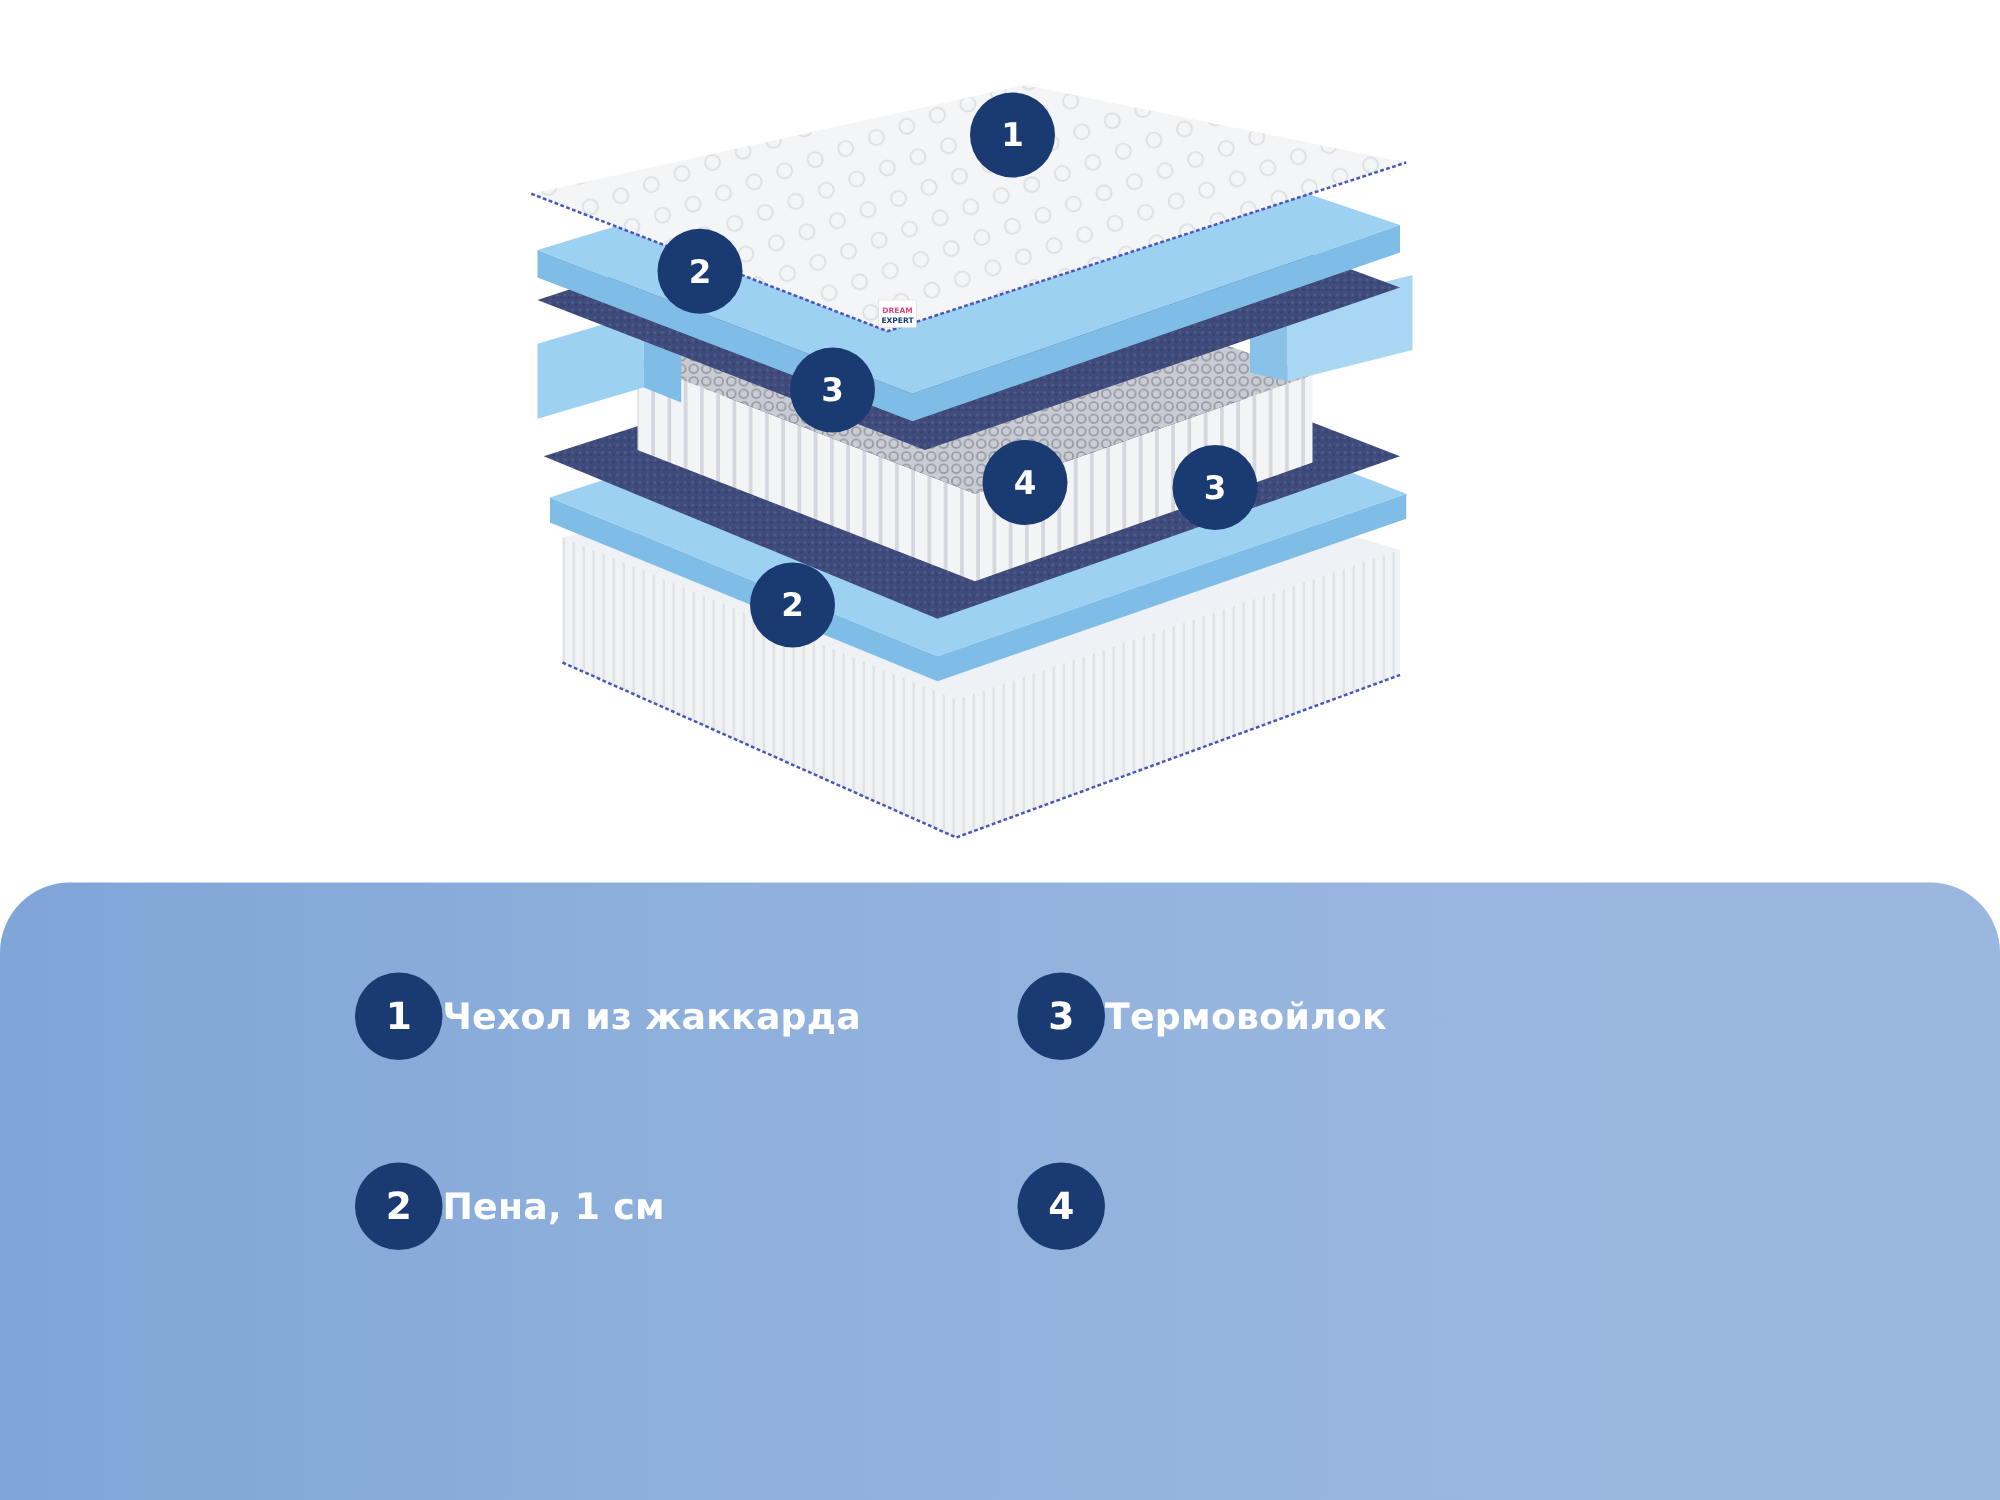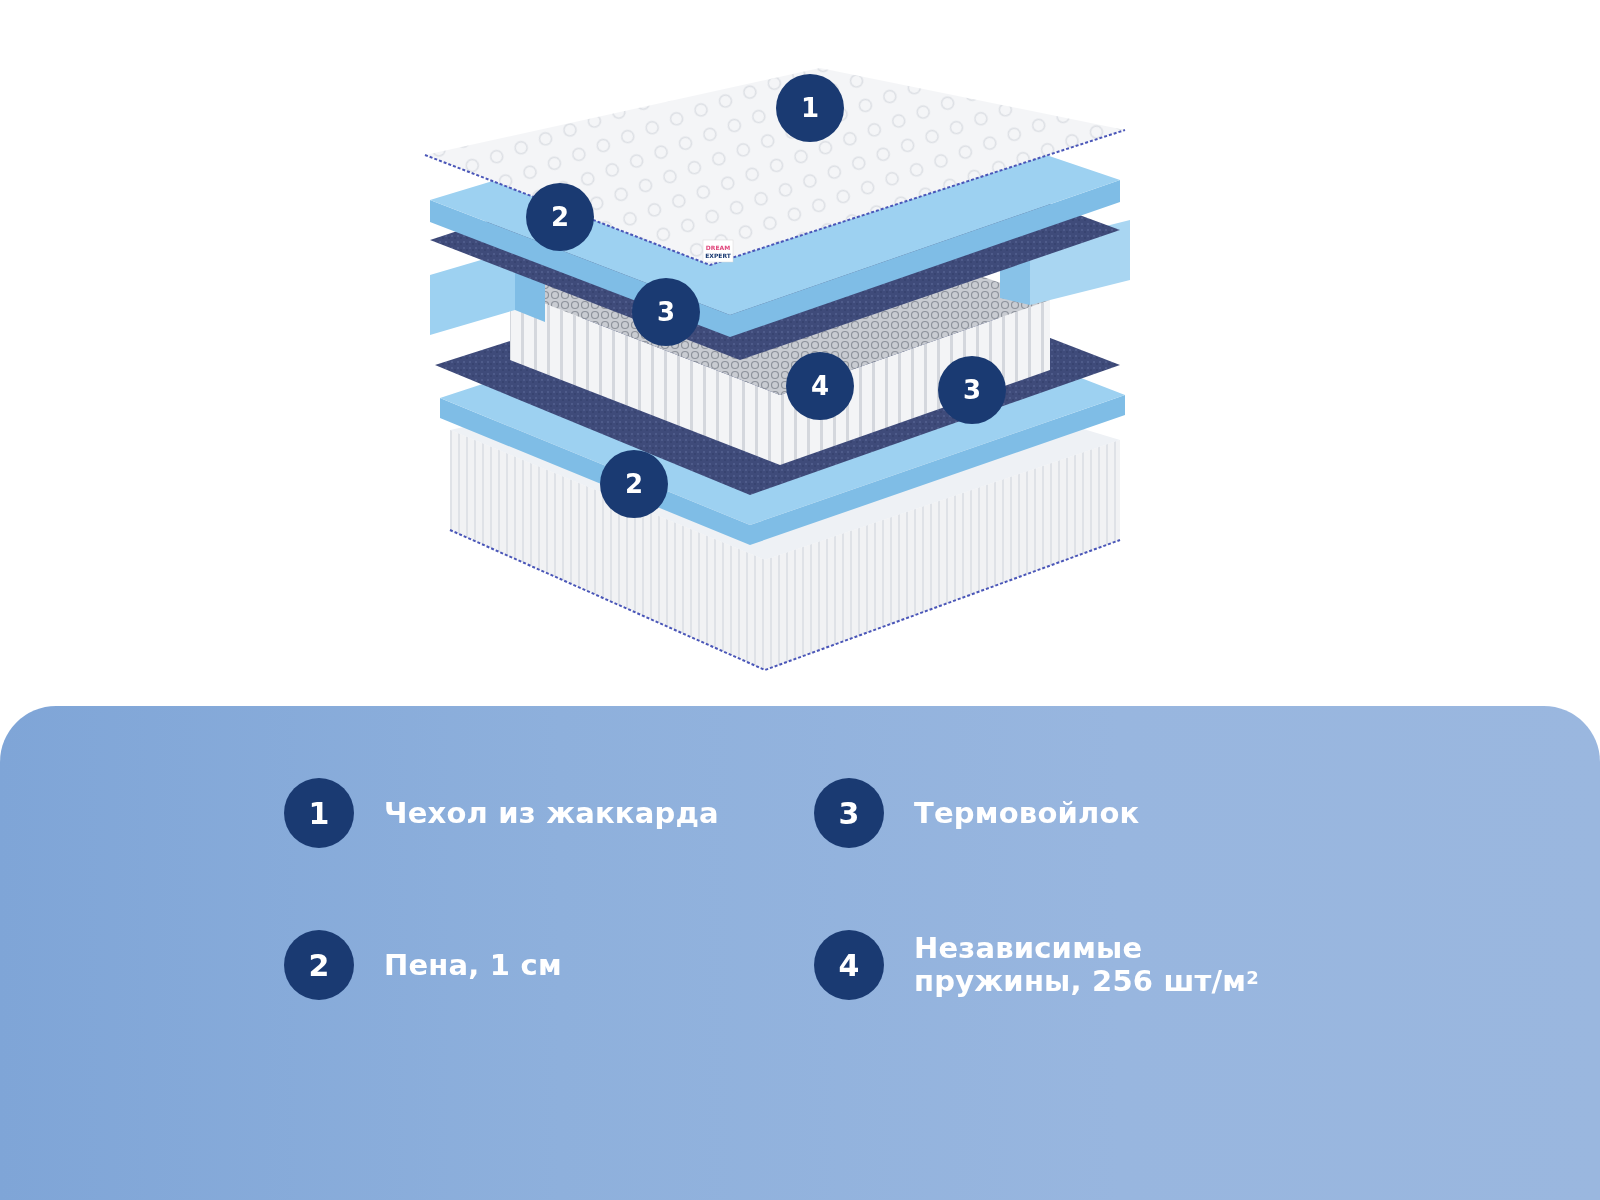--- a/index.html
+++ b/index.html
@@ -7,21 +7,21 @@
   .illustration { position:absolute; left:420px; top:60px; width:760px; height:620px; }
   .illustration svg { width:100%; height:100%; display:block; }
   .badge-num { font-family:"DejaVu Sans", sans-serif; font-weight:bold; font-size:26px; fill:#ffffff; }
   .panel { position:absolute; left:0; top:706px; width:1600px; height:494px;
            background:linear-gradient(90deg,#7fa5d7 0%,#8eb0dc 35%,#98b6df 70%,#9ab7df 100%);
            border-radius:56px 56px 0 0; }
   .legend-item { position:absolute; display:flex; align-items:center; }
   .legend-circle { width:70px; height:70px; border-radius:50%; background:#1a3a72; color:#fff;
                    display:flex; align-items:center; justify-content:center;
                    font-family:"DejaVu Sans", sans-serif; font-weight:bold; font-size:30px; flex:0 0 70px; }
-  .legend-text { margin-left:30px; color:#ffffff; font-family:"DejaVu Sans", sans-serif; font-weight:bold; font-size:29px; line-height:33px; letter-spacing:0.2px; }
+  .legend-text { color:#ffffff; font-family:"DejaVu Sans", sans-serif; font-weight:bold; font-size:29px; line-height:33px; letter-spacing:0.2px; }
   .legend-text sup { font-size:18px; vertical-align:top; position:relative; top:-4px; }
 </style>
 </head>
 <body>
 
 <div class="illustration">
   <svg viewBox="0 0 760 620" xmlns="http://www.w3.org/2000/svg">
     <defs>
       <pattern id="quilt" width="26" height="26" patternUnits="userSpaceOnUse" patternTransform="rotate(-20)">
         <rect width="26" height="26" fill="#f4f5f7"></rect>
@@ -126,18 +126,14 @@
   <div class="legend-item" style="left:284px; top:224px;">
     <div class="legend-circle">2</div>
     <div class="legend-text">Пена, 1 см</div>
   </div>
   <div class="legend-item" style="left:814px; top:72px;">
     <div class="legend-circle">3</div>
     <div class="legend-text">Термовойлок</div>
   </div>
   <div class="legend-item" style="left:814px; top:224px;">
     <div class="legend-circle">4</div>
-    <div class="legend-text">
-      <div>Независимые</div>
-      <div><span>пружины, 256 шт/м</span><sup>2</sup></div>
-    </div>
   </div>
 </div>
 
 </body></html>

